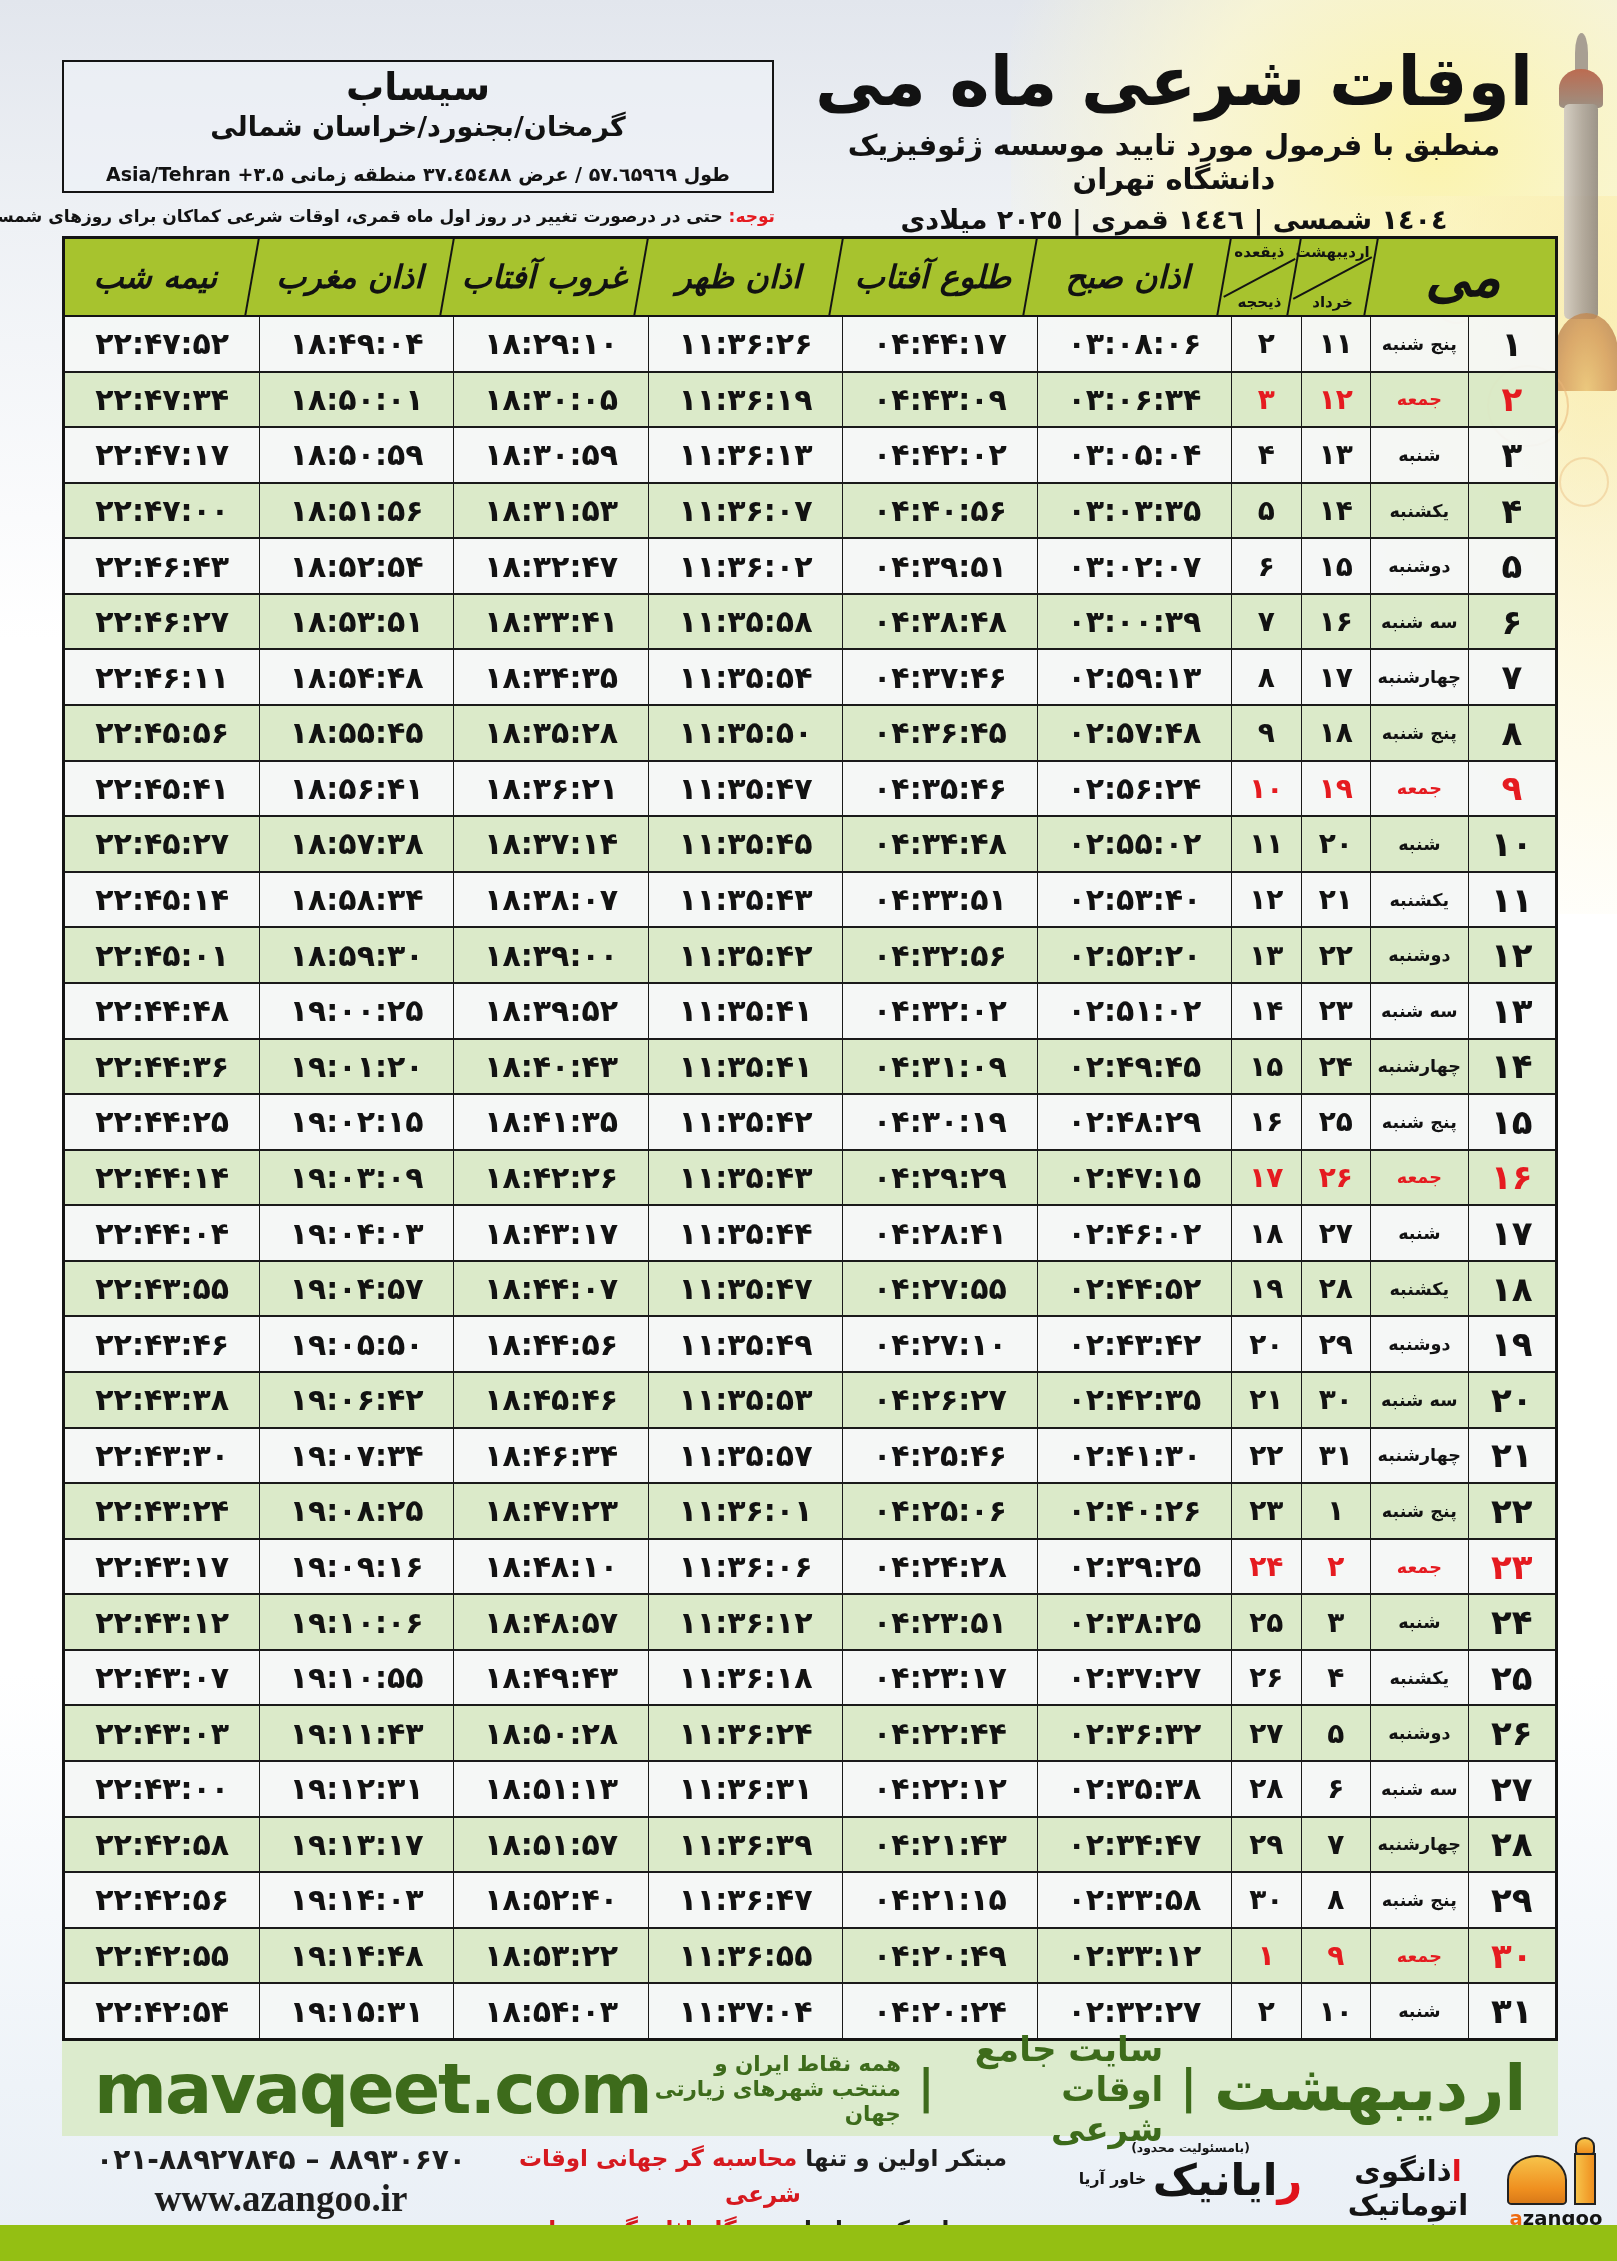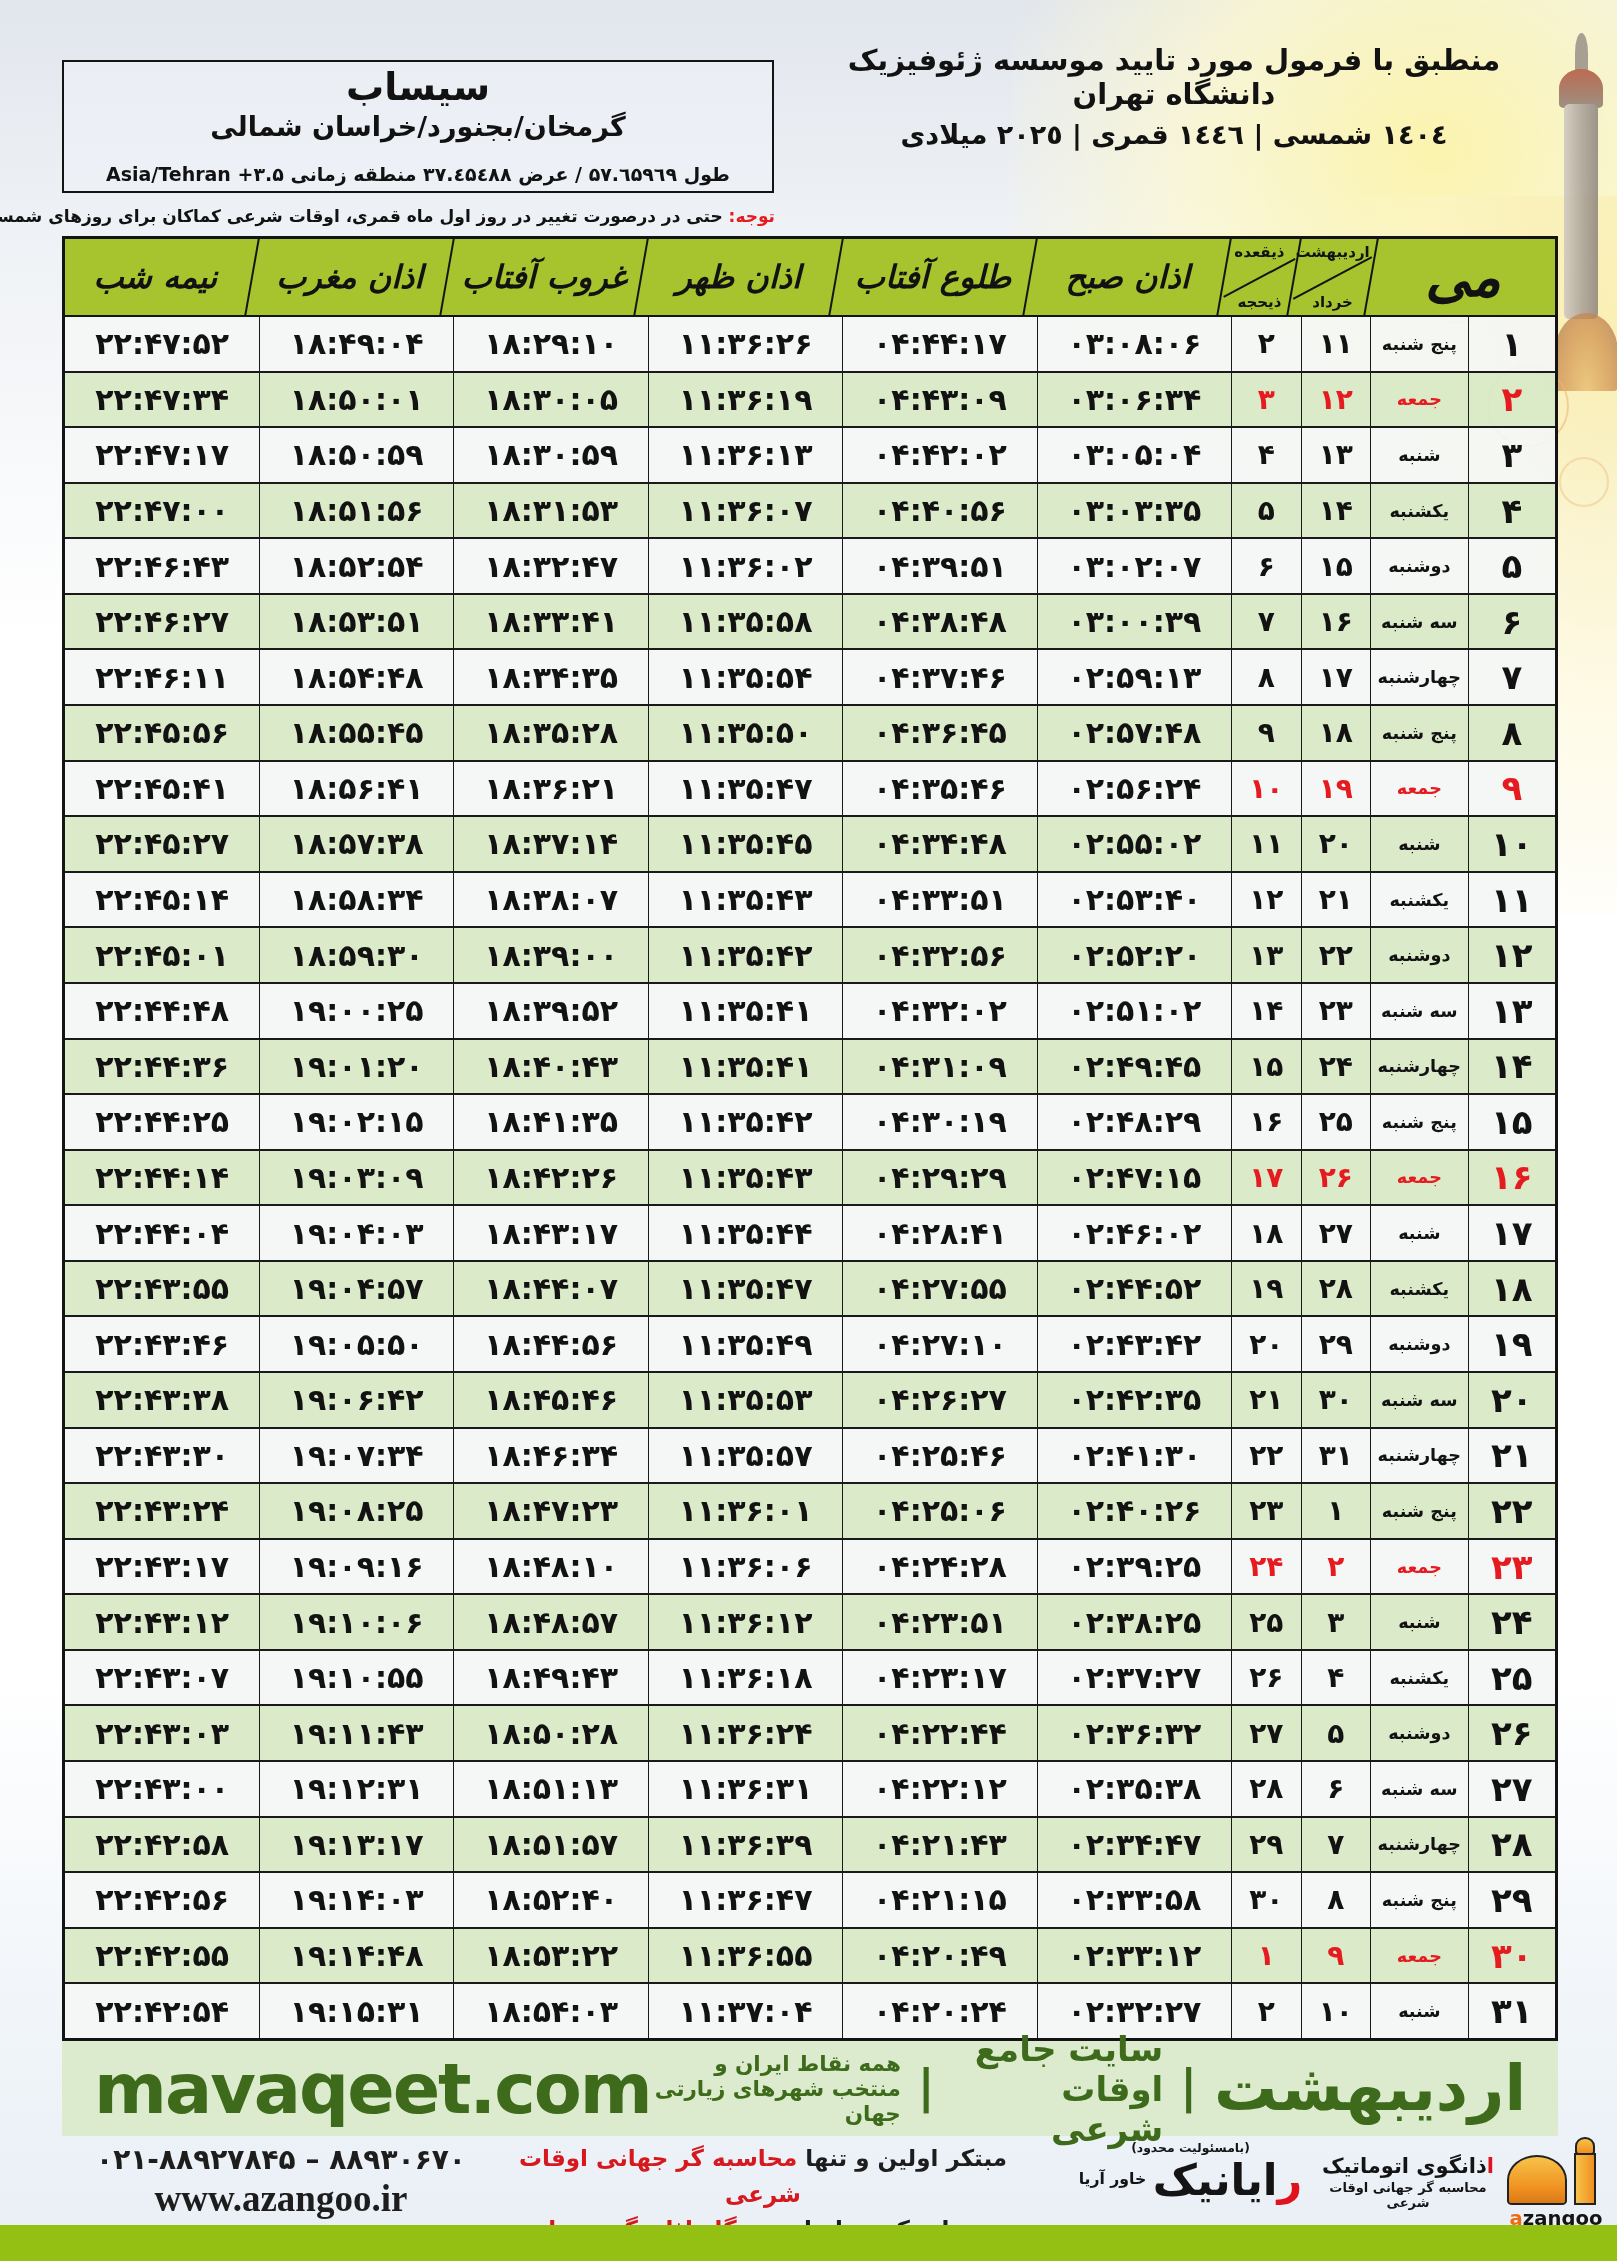--- a/index.html
+++ b/index.html
@@ -112,21 +112,21 @@
   .f-mid{position:absolute;left:502px;top:5.2px;width:522px;text-align:center;direction:rtl;font-size:23px;font-weight:bold;color:#1d1d1d;line-height:1.55;}
   .f-mid .red{color:var(--red2);}
   .logo-rayanik{position:absolute;left:1070px;top:3.9px;width:241px;text-align:center;direction:rtl;color:#141414;}
   .logo-rayanik .lim{font-size:12.4px;font-weight:bold;}
   .logo-rayanik .row2{display:flex;direction:rtl;align-items:center;justify-content:center;gap:6.5px;}
   .logo-rayanik .big{font-size:43px;font-weight:bold;letter-spacing:-0.7px;}
   .logo-rayanik .big .r{color:#e0131c;}
   .logo-rayanik .small{font-size:15.7px;font-weight:bold;line-height:1.2;}
   .logo-azangoo{position:absolute;left:1318px;top:1.3px;width:287px;display:flex;align-items:flex-start;gap:9px;}
   .az-text{direction:rtl;text-align:center;margin-top:17px;flex:1;}
-  .az-name{font-size:21px;font-weight:bold;color:#141414;letter-spacing:-0.7px;}
+  .az-name{font-size:29px;font-weight:bold;color:#141414;letter-spacing:-0.7px;}
   .az-name .a{color:#e0131c;}
   .az-tag{font-size:13px;font-weight:bold;color:#141414;margin-top:1.3px;}
   .az-icon{position:relative;width:98px;height:85px;flex:0 0 98px;}
   .az-icon .dome{position:absolute;left:0;top:18px;width:60px;height:50px;background:linear-gradient(180deg,#f7c34a,#ef8f1f 70%,#d97a18);border:2px solid #222;border-radius:50% 50% 8% 8%;box-sizing:border-box;}
   .az-icon .mnr{position:absolute;left:67px;top:15.7px;width:22px;height:52px;background:linear-gradient(90deg,#f7c34a,#ef8f1f);border:2px solid #222;box-sizing:border-box;}
   .az-icon .mnr-top{position:absolute;left:68px;top:0px;width:19.6px;height:18px;background:linear-gradient(180deg,#f7c34a,#ef8f1f);border:2px solid #222;border-radius:50% 50% 20% 20%;box-sizing:border-box;}
   .az-icon .word{position:absolute;left:0;top:70px;width:98px;text-align:center;font-size:19.6px;font-weight:bold;color:#141414;letter-spacing:0px;}
   .az-icon .word .a{color:#ef6a10;}
   .green-bar{position:absolute;left:0;top:2225px;width:1618px;height:37px;background:var(--bar-green);}
 </style>
@@ -141,20 +141,21 @@
   <div class="tip"></div>
     <div class="cap"></div>
     <div class="shaft"></div>
     <div class="dome"></div>
 </div>
 <div class="swirl sw1"></div>
 <div class="swirl sw2"></div>
 <div class="swirl sw3"></div>
 
 <div class="title-block">
+  <div class="main-title">اوقات شرعی ماه می</div>
   <div class="sub-title">منطبق با فرمول مورد تایید موسسه ژئوفیزیک دانشگاه تهران</div>
   <div class="date-line">١٤٠٤ شمسی | ١٤٤٦ قمری | ٢٠٢٥ میلادی</div>
 </div>
 
 <div class="loc-box">
   <div class="loc-name">سیساب</div>
   <div class="loc-region">گرمخان/بجنورد/خراسان شمالی</div>
   <div class="loc-coords">طول ۵۷.٦۵۹٦۹ / عرض ۳۷.٤۵٤۸۸ منطقه زمانی ۳.۵+ Asia/Tehran</div>
 </div>
 

